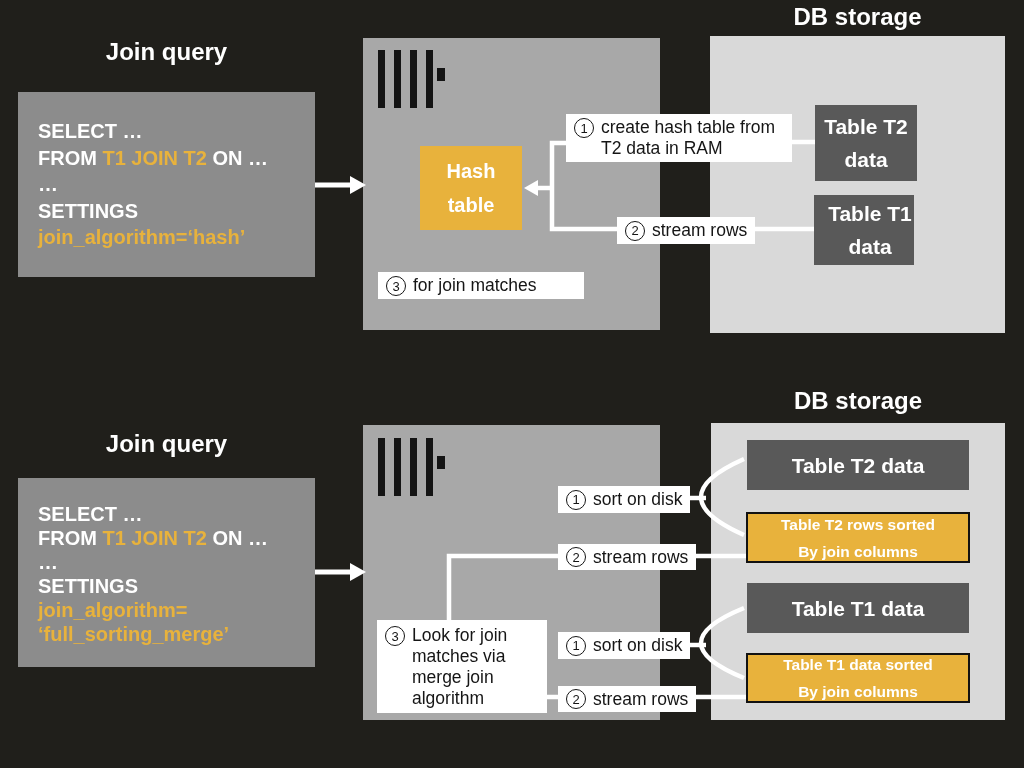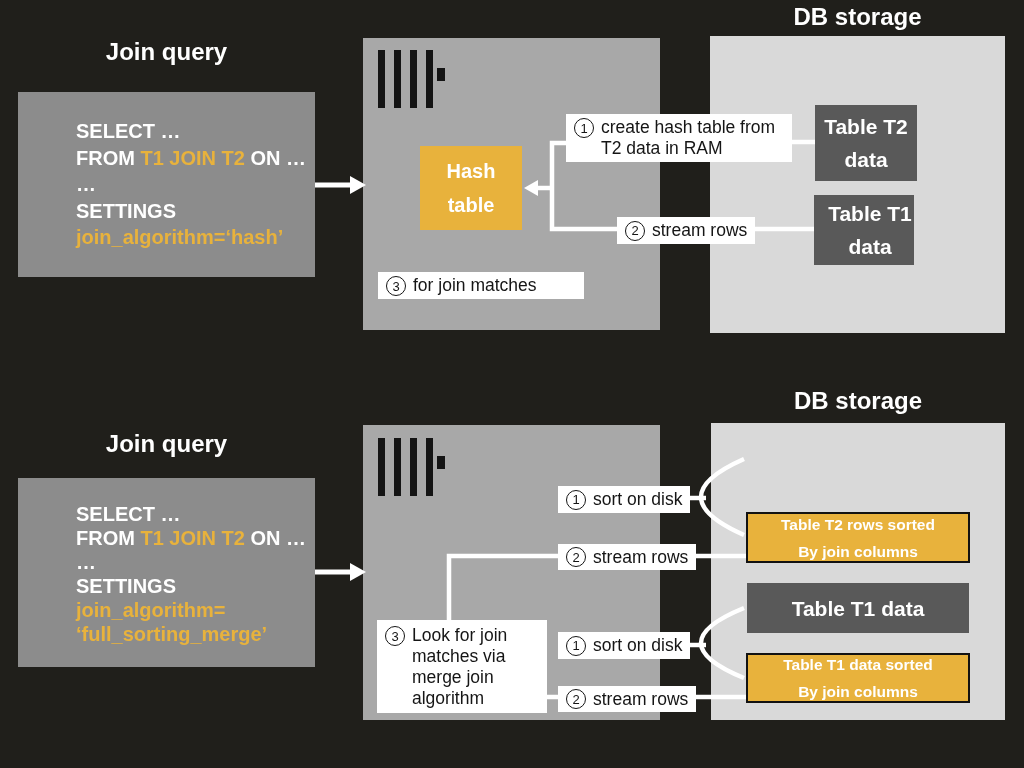--- a/index.html
+++ b/index.html
@@ -17,21 +17,21 @@
   }
   .abs{position:absolute;}
   .title{
     color:var(--title_text);font-size:24px;font-weight:600;
     text-align:center;white-space:nowrap;
   }
   .bigbox{position:absolute;}
   .qbox{background:var(--query_box);}
   .server{background:var(--server_box);}
   .storage{background:var(--storage_box);}
-  .qtext{position:absolute;color:#fff;font-size:20px;font-weight:600;margin-left:38px;}
+  .qtext{position:absolute;color:#fff;font-size:20px;font-weight:600;}
   .qtext .ql{white-space:nowrap;}
   .q-top .ql{line-height:26.5px;}
   .q-bottom .ql{line-height:24px;}
   .accent{color:var(--accent);}
   
   .logo{position:absolute;width:70px;height:58px;}
   .logo i{position:absolute;top:0;width:7px;height:58px;background:var(--logo);}
   .logo i:nth-child(1){left:0;} .logo i:nth-child(2){left:16px;}
   .logo i:nth-child(3){left:32px;} .logo i:nth-child(4){left:48px;}
   .logo b{position:absolute;left:59px;top:18px;width:8px;height:13px;background:var(--logo);}
@@ -179,20 +179,23 @@
     <span>stream rows</span>
   </div>
 
   <div class="steplabel" style="left:378px;top:272px;width:206px;">
     <span class="circ">3</span>
     <span class="lines">
       <div>for join matches</div>
     </span>
   </div>
 
+  <div class="node darknode" style="left:747px;top:440px;width:222px;height:50px;">
+    <div>Table T2 data</div>
+  </div>
 
   <div class="node sortednode" style="left:746px;top:512px;width:224px;height:51px;">
     <div>Table T2 rows sorted</div>
     <div>By join columns</div>
   </div>
 
   <div class="node darknode" style="left:747px;top:583px;width:222px;height:50px;">
     <div>Table T1 data</div>
   </div>
 

